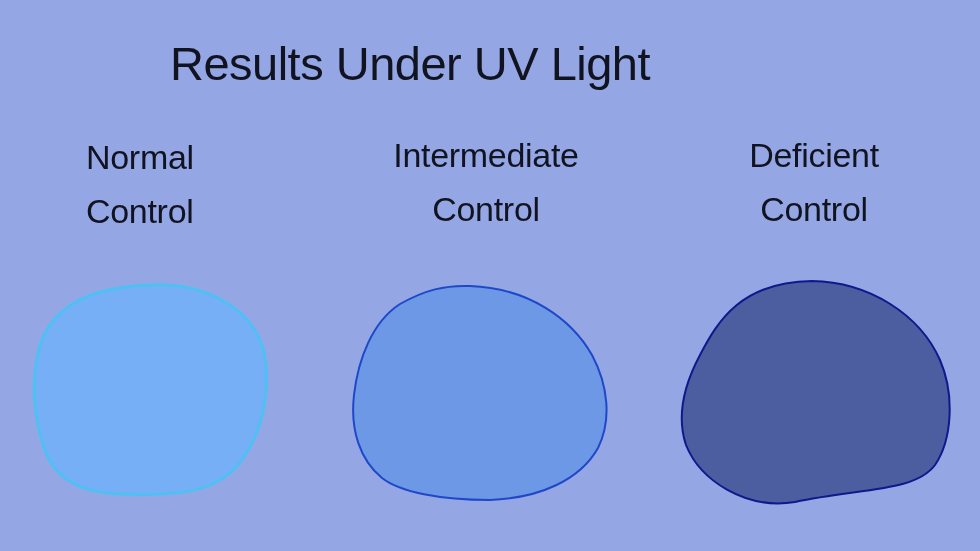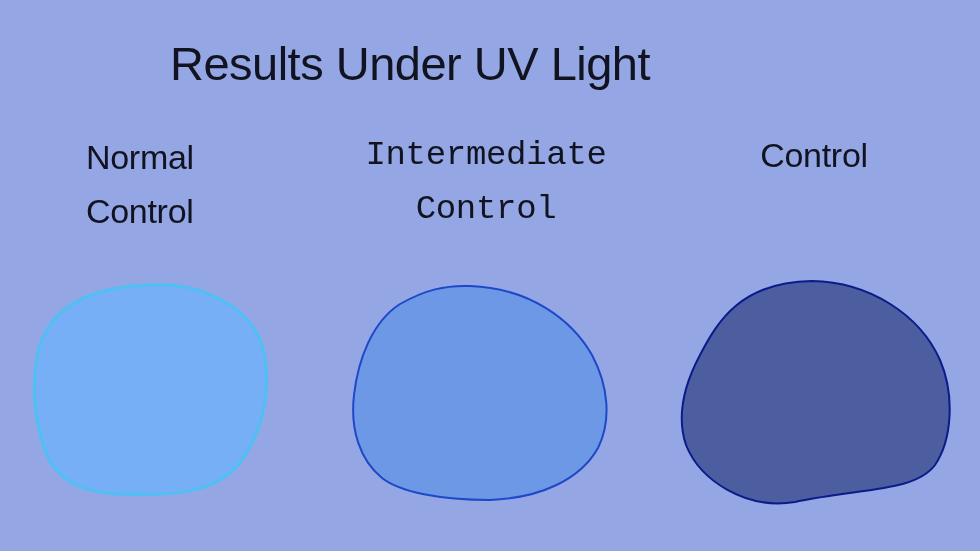--- a/index.html
+++ b/index.html
@@ -27,21 +27,21 @@
       margin-top: 8px;
     }
     .label {
       position: absolute;
       font-size: 34px;
       line-height: 54px;
       letter-spacing: -0.3px;
     }
     .label span { display: block; }
     .label-normal { left: 86px; top: 130px; text-align: left; }
-    .label-intermediate { left: 350px; width: 272px; top: 128px; text-align: center; font-family: Liberation Mono, monospace; }
+    .label-intermediate { left: 350px; width: 272px; top: 128px; text-align: center; }
     .label-deficient { left: 700px; width: 228px; top: 128px; text-align: center; }
     svg.blobs {
       position: absolute;
       left: 0;
       top: 0;
       width: 980px;
       height: 551px;
     }
   </style>
 </head>
@@ -53,20 +53,21 @@
   <span>Normal</span>
   <span>Control</span>
 </div>
 
 <div class="label label-intermediate">
   <span>Intermediate</span>
   <span>Control</span>
 </div>
 
 <div class="label label-deficient">
+  <span>Deficient</span>
   <span>Control</span>
 </div>
 
 <svg class="blobs" viewBox="0 0 980 551">
 
   <path class="spot spot-0" d="M 150 285
            C 200 282, 248 305, 262 345
            C 272 380, 266 430, 238 465
            C 214 492, 180 496, 120 494
            C 80 492, 56 480, 45 450

